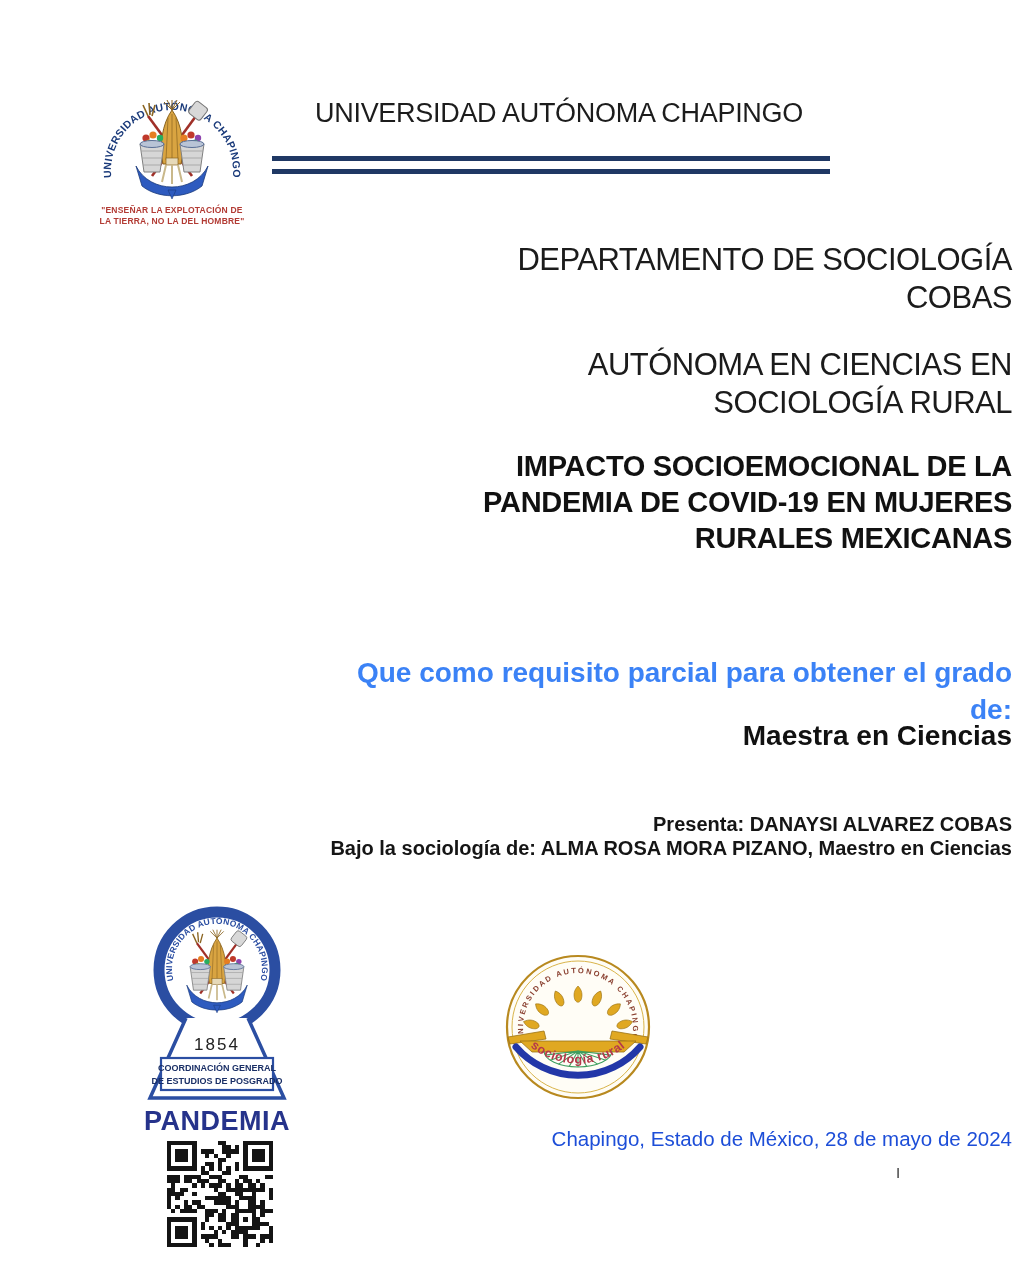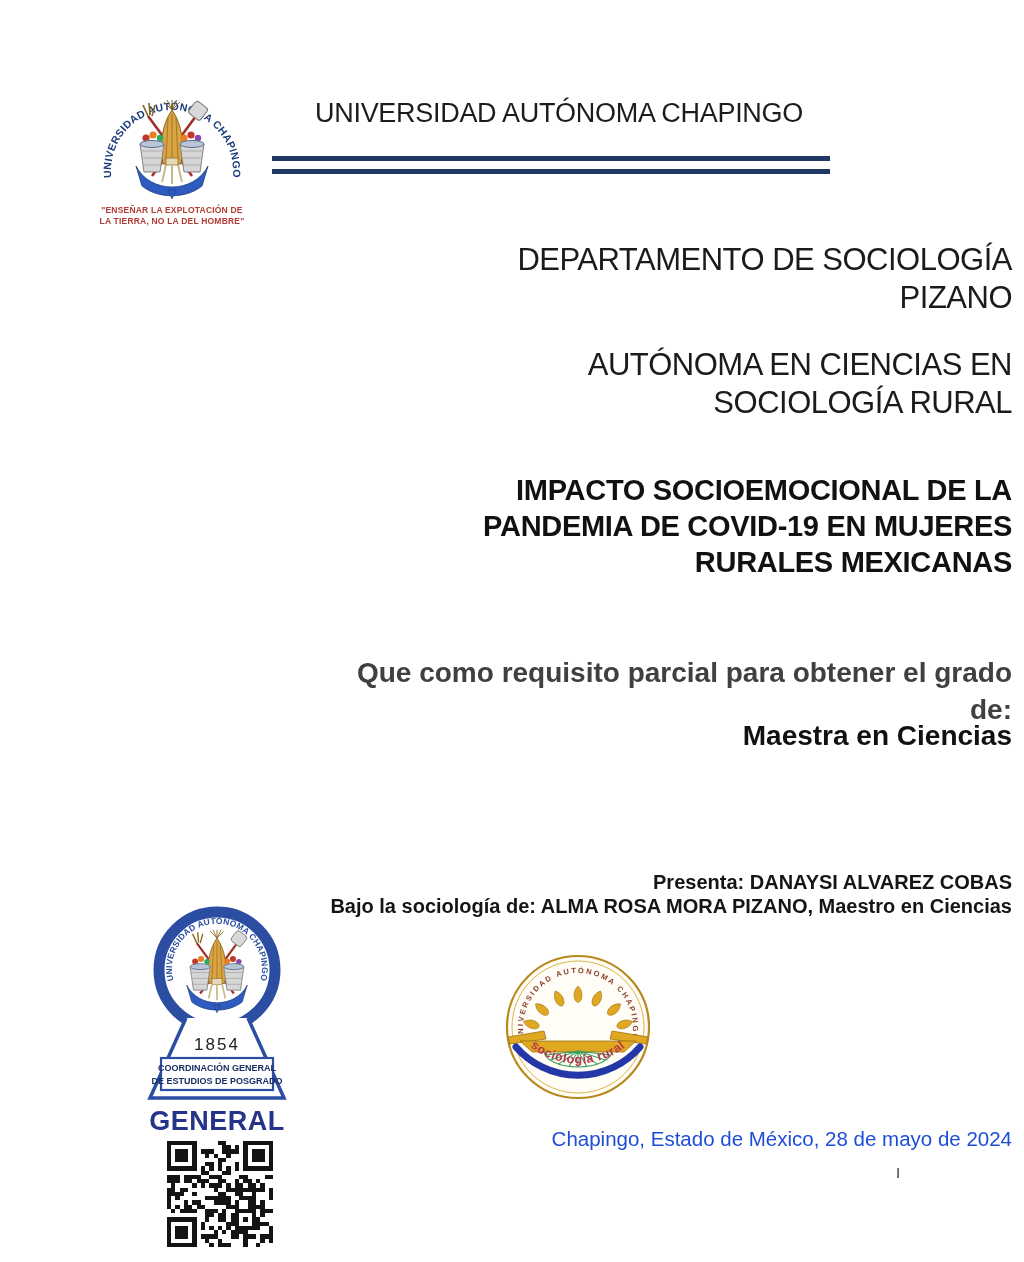--- a/index.html
+++ b/index.html
@@ -10,24 +10,24 @@
   .emblem-box{position:absolute;left:98px;top:82px;width:152px;height:152px;}
   .header-title{position:absolute;left:262px;top:98px;width:594px;text-align:center;
                 font-size:27px;letter-spacing:-0.3px;color:#1c1c1c;white-space:nowrap;}
   .rule{position:absolute;left:272px;width:558px;height:5px;background:var(--rule-navy);}
   .rule.r1{top:156px;} .rule.r2{top:169px;}
 
   
   .block{position:absolute;left:112px;width:900px;text-align:right;}
   .department{top:241px;font-size:31px;line-height:38px;letter-spacing:-0.5px;}
   .program{top:346px;font-size:31px;line-height:38px;letter-spacing:-0.5px;}
-  .thesis{top:472px;font-size:29px;line-height:36px;font-weight:bold;letter-spacing:-0.3px;color:#111;}
-  .requirement{top:654px;font-size:28px;line-height:37px;font-weight:bold;color:#404040;}
+  .thesis{top:448px;font-size:29px;line-height:36px;font-weight:bold;letter-spacing:-0.3px;color:#111;}
+  .requirement{top:654px;font-size:28px;line-height:37px;font-weight:bold;color:#3b82f6;}
   .degree{top:720px;font-size:28px;font-weight:bold;color:#111;}
-  .presenter{top:870px;font-size:20px;line-height:24px;font-weight:bold;color:#151515;}
+  .presenter{top:812px;font-size:20px;line-height:24px;font-weight:bold;color:#151515;}
   .dateline{top:1127px;font-size:20.5px;color:#1d4ed8;}
 
   
   .stamp-box{position:absolute;left:136px;top:900px;width:162px;text-align:center;}
   .approved{font-size:27px;font-weight:bold;color:var(--approved-blue);letter-spacing:0.5px;margin-top:0px;}
 
   
   .seal-box{position:absolute;left:504px;top:951px;width:148px;height:152px;}
 
   
@@ -97,21 +97,21 @@
       <text x="74" y="142" text-anchor="middle" font-size="8.5" font-weight="bold" letter-spacing="0.2" style="fill:var(--motto-red)">LA TIERRA, NO LA DEL HOMBRE"</text>
     </svg>
   </div>
 
   <div class="header-title">UNIVERSIDAD AUTÓNOMA CHAPINGO</div>
   <div class="rule r1"></div>
   <div class="rule r2"></div>
 
   <div class="block department">
     <div>DEPARTAMENTO DE SOCIOLOGÍA</div>
-    <div>PIZANO</div>
+    <div>COBAS</div>
   </div>
 
   <div class="block program">
     <div>AUTÓNOMA EN CIENCIAS EN</div>
     <div>SOCIOLOGÍA RURAL</div>
   </div>
 
   <div class="block thesis">
     <div>IMPACTO SOCIOEMOCIONAL DE LA</div>
     <div>PANDEMIA DE COVID-19 EN MUJERES</div>
@@ -140,21 +140,21 @@
       <path d="M48,118 L12,198 L146,198 L110,118" fill="none" style="stroke:var(--stamp-blue)" stroke-width="3.5"></path>
       <text font-size="8.5" font-weight="bold" letter-spacing="0.2" style="fill:var(--stamp-blue)">
         <textPath href="#st-arc" startOffset="50%" text-anchor="middle">UNIVERSIDAD AUTÓNOMA CHAPINGO</textPath>
       </text>
       <use href="#emcore" transform="translate(37,28) scale(0.84)"></use>
       <text x="79" y="150" text-anchor="middle" font-size="17" letter-spacing="2" fill="#222">1854</text>
       <rect x="23" y="158" width="112" height="32" fill="#ffffff" style="stroke:var(--stamp-blue)" stroke-width="2.2"></rect>
       <text x="79" y="171" text-anchor="middle" font-size="9" font-weight="bold" fill="#1a2f66">COORDINACIÓN GENERAL</text>
       <text x="79" y="184" text-anchor="middle" font-size="9" font-weight="bold" fill="#1a2f66">DE ESTUDIOS DE POSGRADO</text>
     </svg>
-    <div class="approved">GENERAL</div>
+    <div class="approved">PANDEMIA</div>
   </div>
 
   <div class="seal-box">
     <svg width="148" height="152" viewBox="0 0 148 152">
       <defs>
         <path id="sl-arc-top" d="M 22,95 A 55,55 0 1 1 126,95" fill="none"></path>
         <path id="sl-arc-bot" d="M 20,90 A 76,76 0 0 0 128,90" fill="none"></path>
         <path id="flame" d="M0,-11 C4,-7 5,-2 3,3 C1,6 -1,6 -3,3 C-5,-2 -4,-7 0,-11 Z"></path>
       </defs>
       <circle cx="74" cy="76" r="71" fill="#fffdf6" style="stroke:var(--seal-ring)" stroke-width="2.2"></circle>

